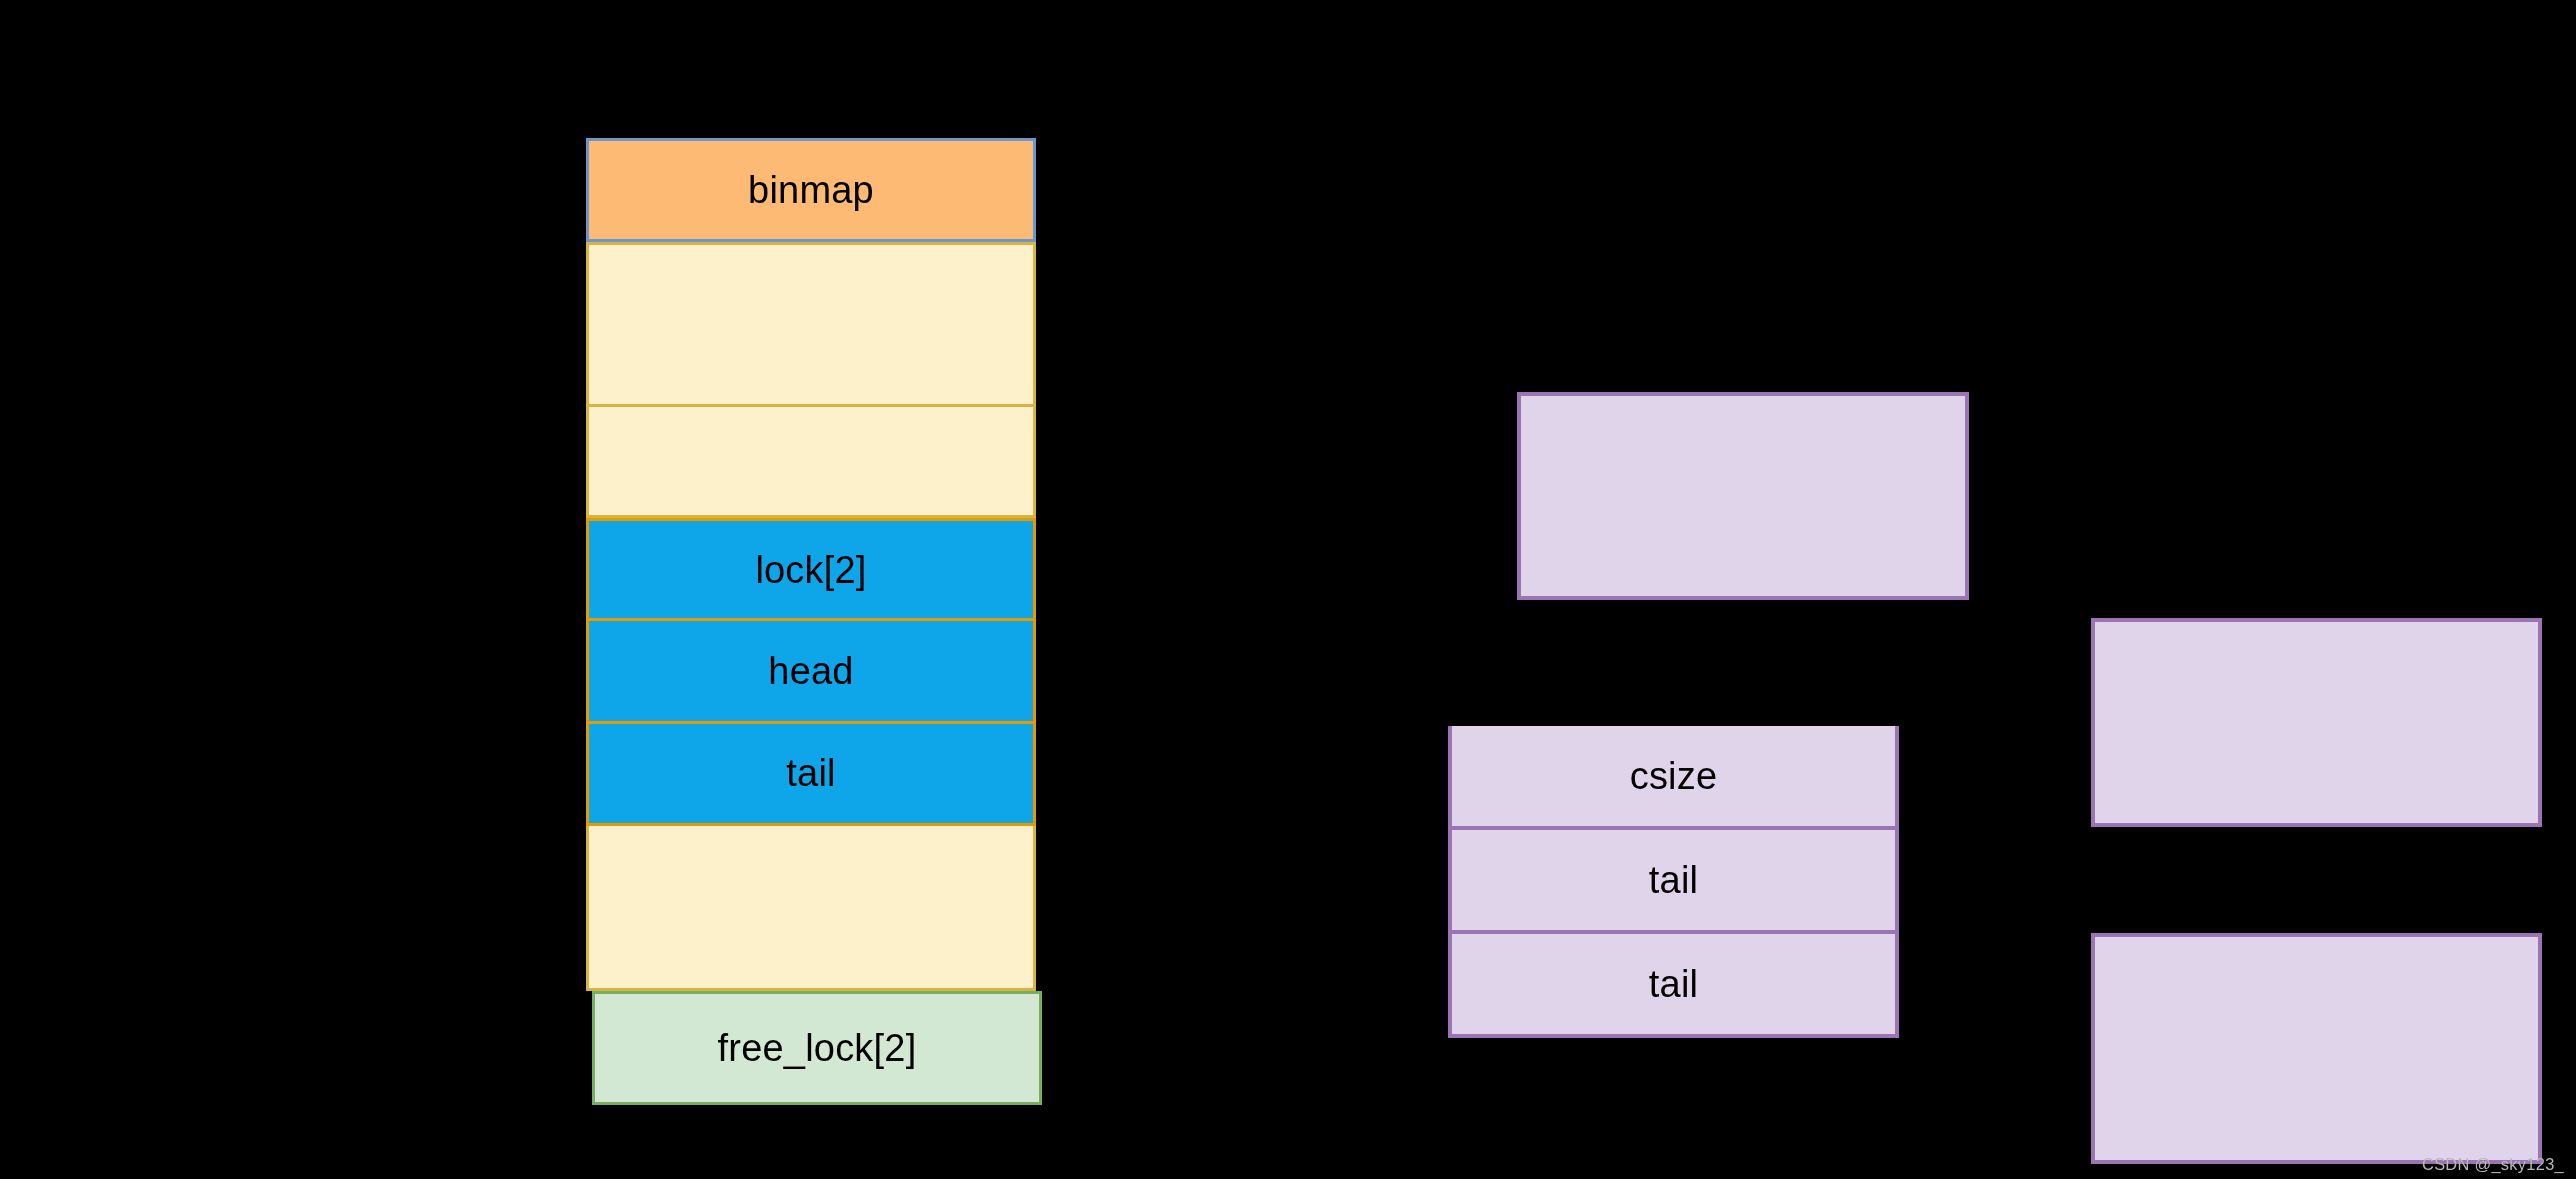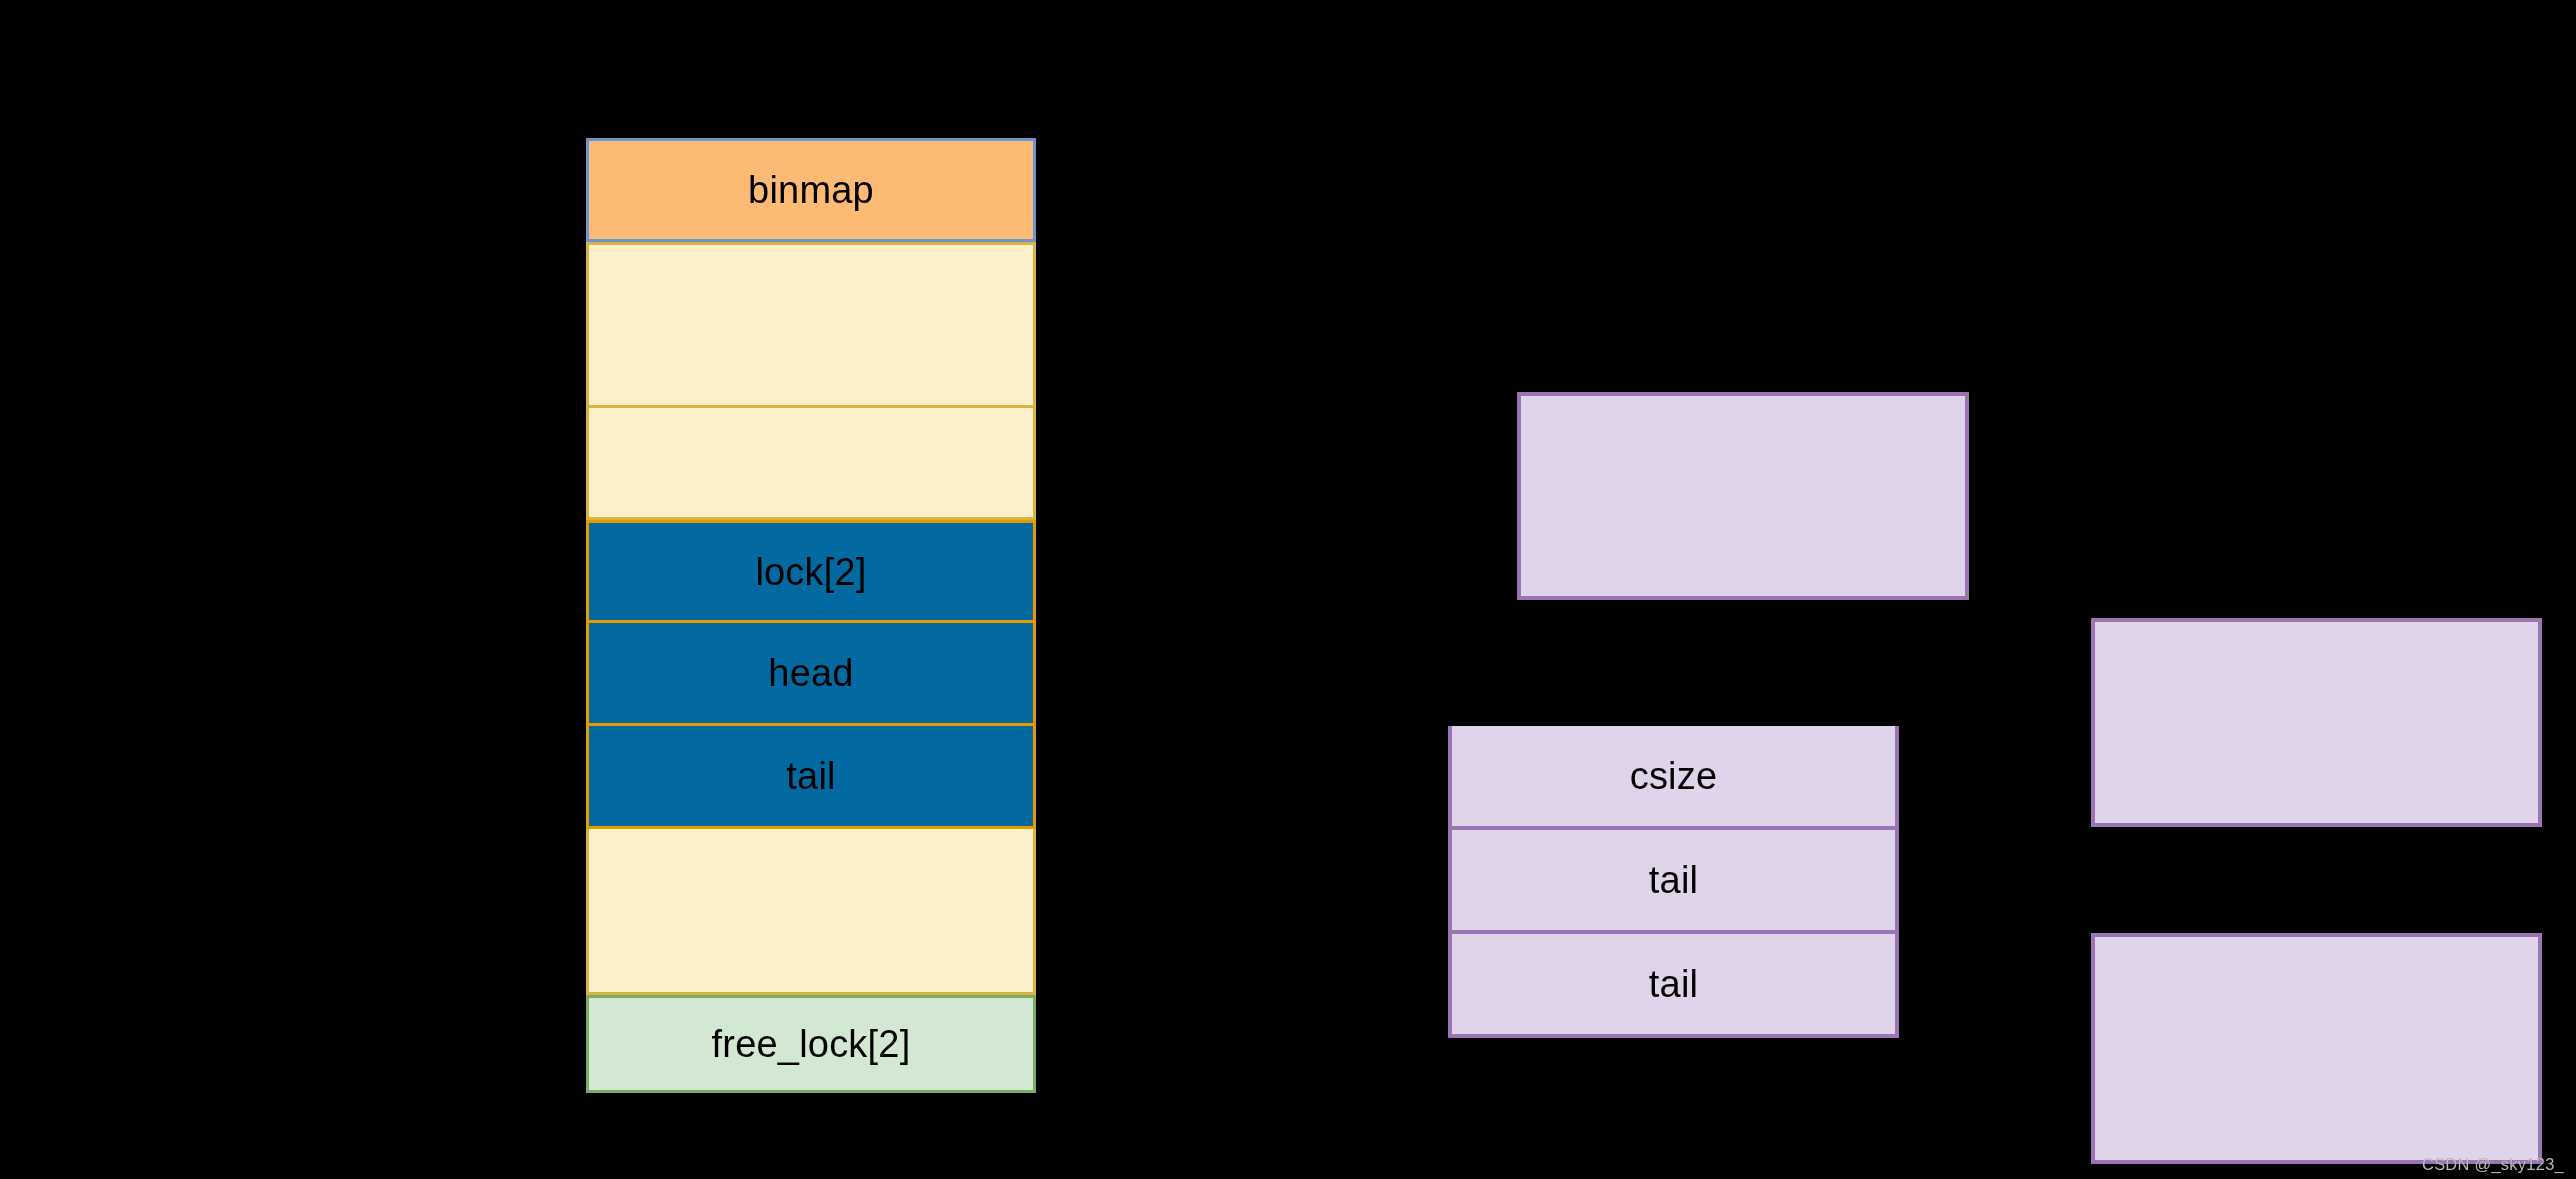--- a/index.html
+++ b/index.html
@@ -55,30 +55,31 @@
   .row-pad {
     background: #fdf1cc;
     border: 3.4px solid #d8b443;
     border-top-width: 0;
   }
   .row-pad.first-pad { border-top-width: 3.4px; }
   .row-pad-a { height: 166px; }
   .row-pad-b { height: 112px; }
   .row-pad-c { height: 166px; }
   .row-lockgrp {
-    background: #0369a1;
+    background: #0ea5e9;
     border: 3.4px solid #e59b00;
     border-top-width: 0;
     height: 103px;
   }
   .row-lockgrp.first-lock { border-top-width: 3.4px; }
   .row-freelock {
     background: #d3e8d2;
     border: 3.4px solid #78ad62;
-    height: 98px;
+    height: 114px;
+    margin-left: 6px;
   }
 
   
   .purple-box {
     position: absolute;
     box-sizing: border-box;
     background: #e0d4ea;
     border: 4.3px solid #9b74b4;
   }
   #chunk-header-box {

